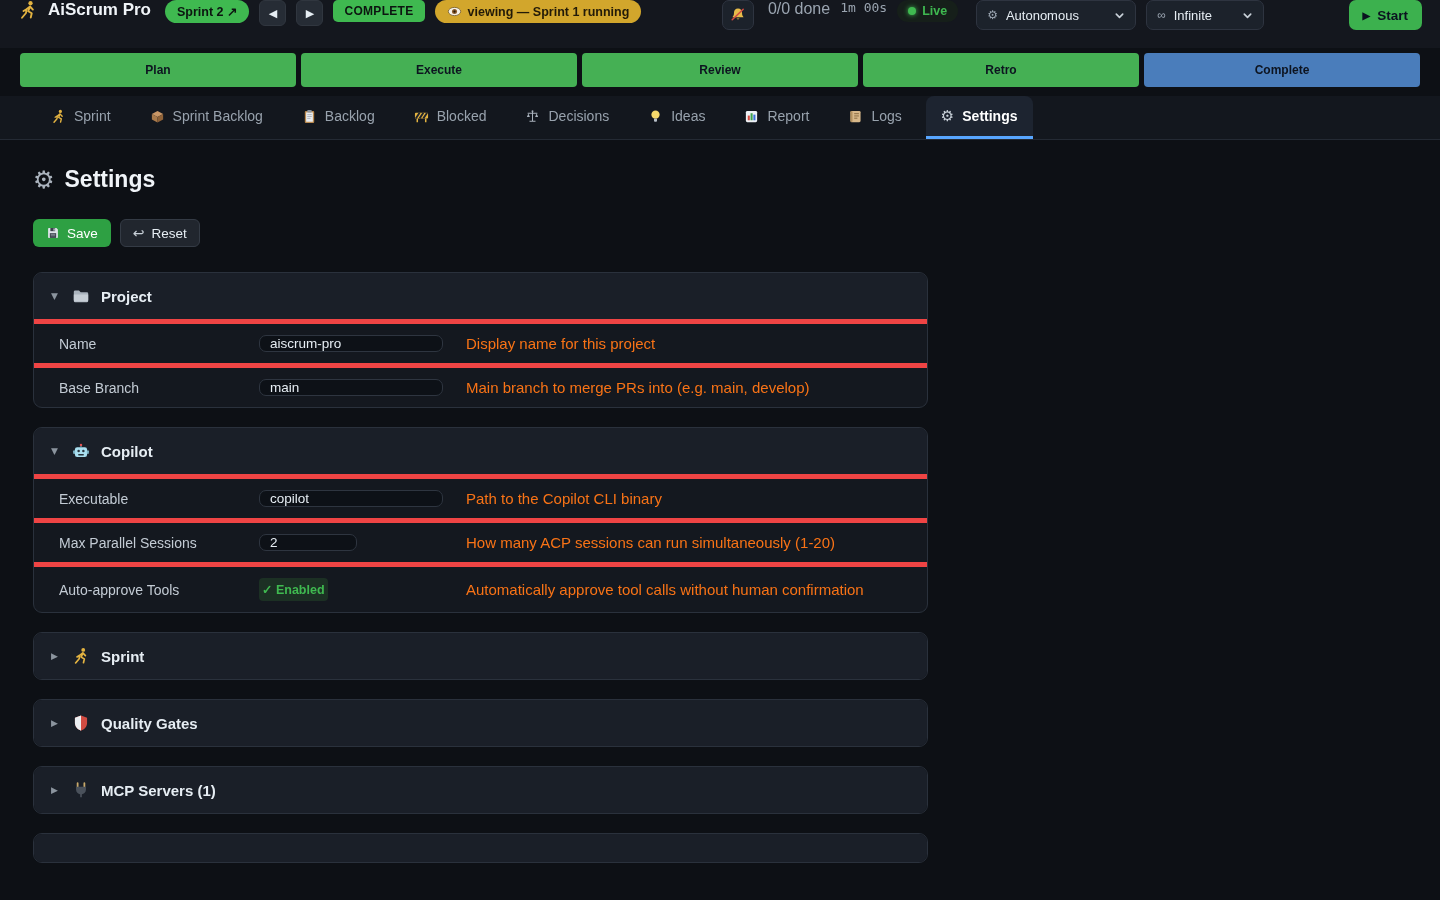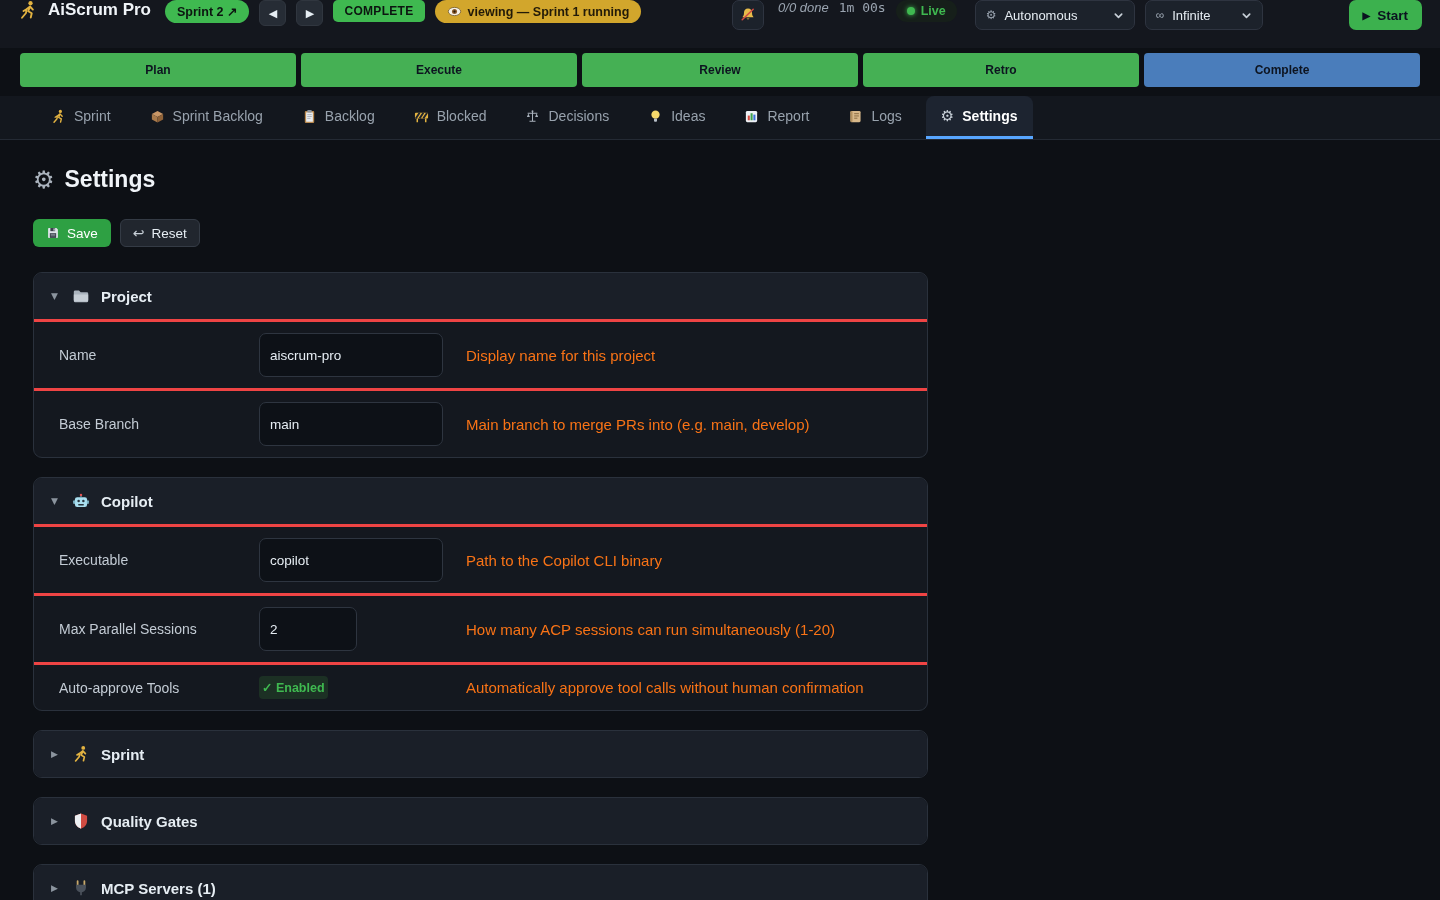--- a/index.html
+++ b/index.html
@@ -32,21 +32,21 @@
   }
   .badge-complete {
     background:#3fb950; color:#0c1510; font-weight:bold; font-size:12px;
     padding:4px 11px; border-radius:5px; letter-spacing:.3px; white-space:nowrap;
   }
   .spacer { flex:1; }
   .iconbtn {
     width:32px; height:30px; background:#1c222b; border:1px solid #2e3440;
     border-radius:7px; display:flex; align-items:center; justify-content:center; cursor:pointer;
   }
-  .muted { color:#9aa4b0; font-size:13px; white-space:nowrap;font-style:italic; }
+  .muted { color:#9aa4b0; font-size:16px; white-space:nowrap; }
   .mono { font-family:"DejaVu Sans Mono", monospace; font-size:13px; color:#9aa4b0; white-space:nowrap; }
   .live-pill {
     display:flex; align-items:center; gap:6px; background:#161f1a;
     border-radius:13px; padding:4px 11px;
   }
   .live-dot { width:8px; height:8px; border-radius:50%; background:#3fb950; box-shadow:0 0 5px #3fb950; }
   .live-label { color:#3fb950; font-size:12.5px; font-weight:600; }
   .select {
     display:flex; align-items:center; gap:8px; background:#1c222b;
     border:1px solid #2e3440; border-radius:7px; height:30px; padding:0 10px;
@@ -108,27 +108,27 @@
     border-radius:9px; margin-bottom:19px; overflow:hidden;
   }
   .panel-header {
     display:flex; align-items:center; gap:11px; padding:14px 17px;
     background:#1a1f28; cursor:pointer;
   }
   .caret { color:#8b949e; font-size:9px; width:10px; font-family:"DejaVu Sans", sans-serif; }
   .panel-title { font-size:15px; font-weight:bold; color:#e6edf3; }
   .row {
     display:grid; grid-template-columns:200px 207px 1fr; align-items:center;
-    padding:11px 25px; border-top:3px solid #ef4444;
+    padding:11px 25px; border-top:5px solid #ef4444;
   }
   .row-label { color:#c3cbd4; font-size:14px; }
   .row-desc { color:#f97316; font-size:15px; }
   .field {
     background:#0d1117; border:1px solid #2e3540; border-radius:7px;
-    color:#e6edf3; font-size:13.5px; padding:5px 10px; height:44px;
+    color:#e6edf3; font-size:13.5px; padding:5px 10px; height:17px;
     font-family:"Liberation Sans", sans-serif; outline:none;
   }
   .field-text { width:184px; }
   .field-num { width:98px; }
   .badge-enabled {
     display:inline-flex; align-items:center; background:#1c3024; color:#3fb950;
     font-size:12.5px; font-weight:600; border-radius:4px; padding:4px 3px; width:fit-content;
   }
 </style>
 </head>

